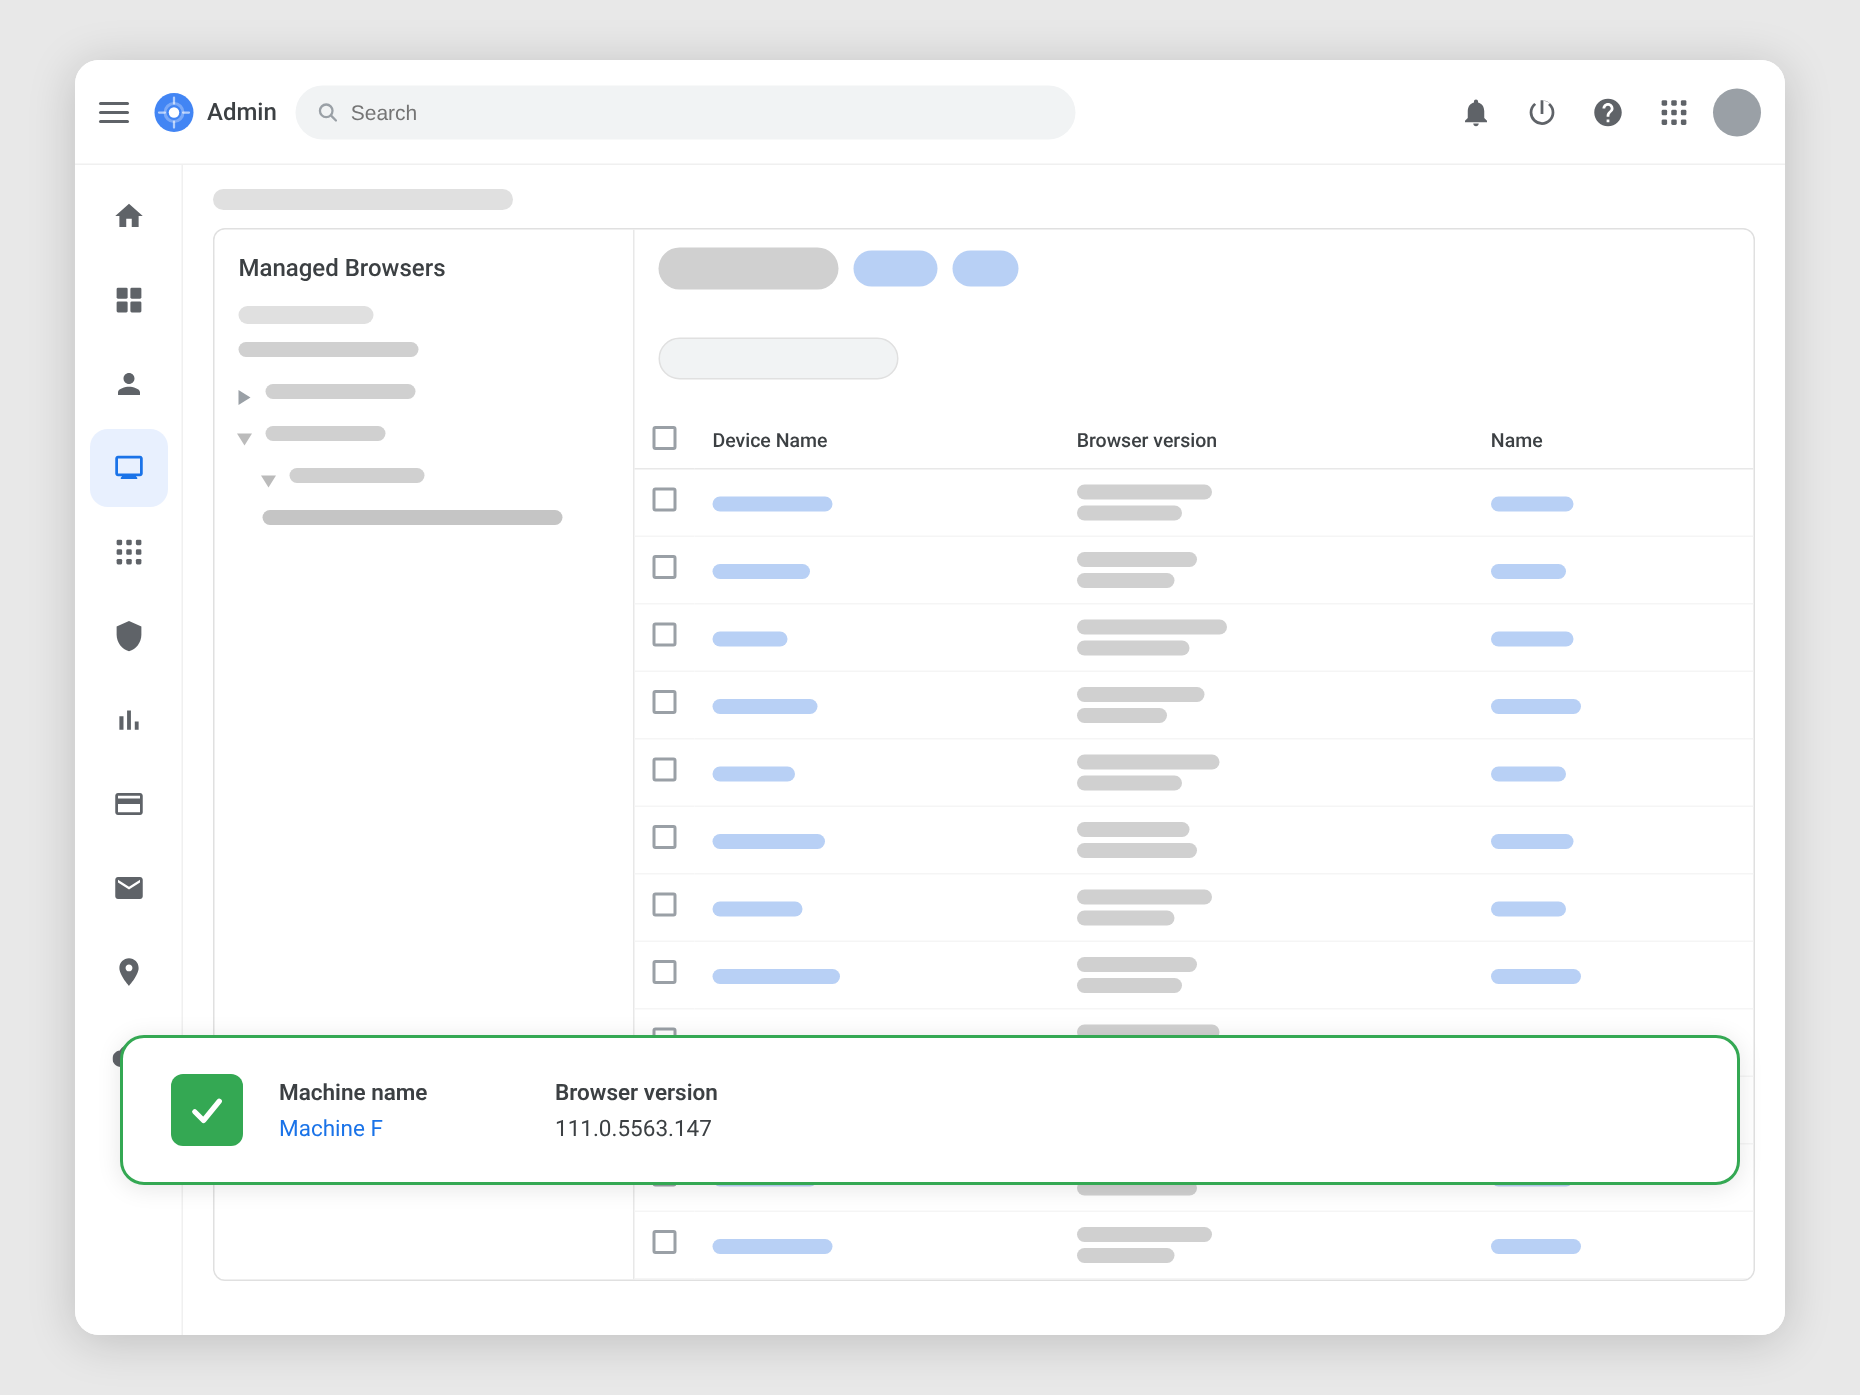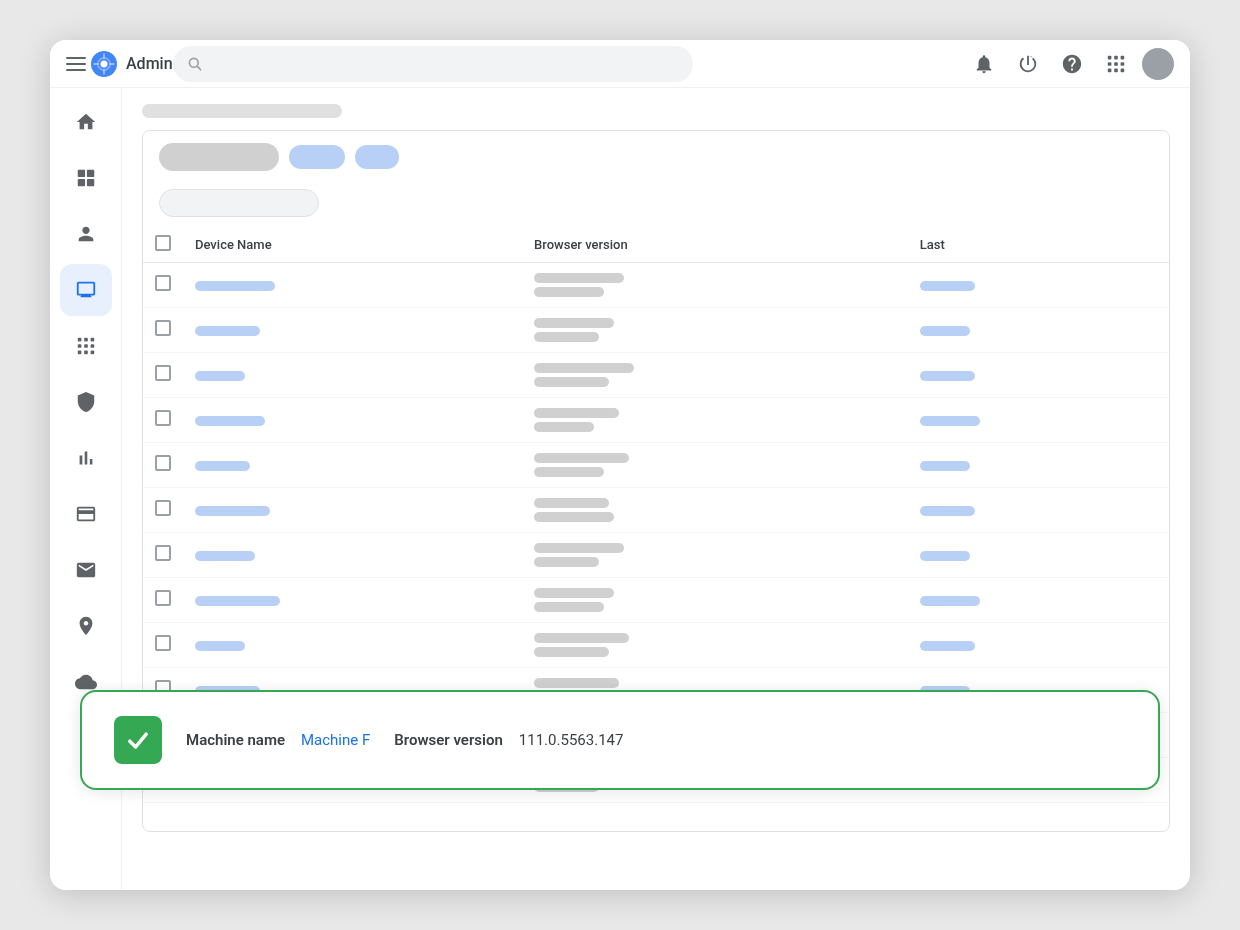--- a/index.html
+++ b/index.html
@@ -25,22 +25,23 @@
       flex-direction: column;
     }
 
     
     .topbar {
       display: flex;
       align-items: center;
       padding: 8px 16px;
       background: #fff;
       border-bottom: 1px solid #f0f0f0;
-      height: 48px;
+      height: 70px;
       flex-shrink: 0;
+      gap: 12px;
     }
     .topbar-menu-icon {
       width: 24px; height: 24px;
       display: flex; flex-direction: column; justify-content: center; gap: 4px;
       cursor: pointer;
     }
     .topbar-menu-icon span {
       display: block; width: 20px; height: 2px; background: #5f6368; border-radius: 2px;
     }
     .logo-area {
@@ -164,20 +165,21 @@
     }
     .left-item {
       display: flex; align-items: center; gap: 6px;
     }
 
     
     .right-panel {
       flex: 1;
       display: flex;
       flex-direction: column;
+      justify-content: space-between;
     }
 
     
     .table-toolbar {
       display: flex; align-items: center; padding: 12px 16px; gap: 10px;
     }
 
     
     .data-table {
       width: 100%;
@@ -224,21 +226,21 @@
     }
     .green-check {
       width: 48px; height: 48px; border-radius: 8px;
       background: #34a853;
       display: flex; align-items: center; justify-content: center;
       flex-shrink: 0;
     }
     .green-check svg { width: 28px; height: 28px; }
 
     .highlight-col {
-      display: flex; gap: 16px; min-width: 160px;
+      display: flex; flex-direction: column; gap: 6px; min-width: 160px;
     }
     .highlight-label {
       font-size: 15px; font-weight: 600; color: #3c4043;
     }
     .highlight-value {
       font-size: 15px; color: #1a73e8;
     }
     .highlight-value.dark { color: #3c4043; }
   </style>
 </head>
@@ -260,20 +262,21 @@
         <circle cx="14" cy="14" r="3.5" fill="#fff"></circle>
         <path d="M14 4v4M14 20v4M4 14h4M20 14h4" stroke="#fff" stroke-width="1.5" stroke-linecap="round" opacity="0.6"></path>
       </svg>
       <span class="logo-text">Admin</span>
     </div>
     <div class="search-bar">
       <svg width="16" height="16" viewBox="0 0 20 20" fill="none">
         <circle cx="8.5" cy="8.5" r="5.5" stroke="#9aa0a6" stroke-width="2"></circle>
         <path d="M13 13l4 4" stroke="#9aa0a6" stroke-width="2" stroke-linecap="round"></path>
       </svg>
+      <input type="text" placeholder="Search" style="">
     </div>
     <div class="topbar-actions">
       <div class="topbar-icon-btn">
         <svg width="22" height="22" viewBox="0 0 24 24" fill="none">
             <path d="M12 22c1.1 0 2-.9 2-2h-4c0 1.1.9 2 2 2zm6-6v-5c0-3.07-1.64-5.64-4.5-6.32V4c0-.83-.67-1.5-1.5-1.5s-1.5.67-1.5 1.5v.68C7.63 5.36 6 7.92 6 11v5l-2 2v1h16v-1l-2-2z" fill="#5f6368"></path>
           </svg>
       </div>
       <div class="topbar-icon-btn">
         <svg width="22" height="22" viewBox="0 0 24 24" fill="none">
             <path d="M13 3h-2v10h2V3zm4.83 2.17l-1.42 1.42A6.92 6.92 0 0119 12c0 3.87-3.13 7-7 7A7 7 0 015 12c0-2.28 1.09-4.3 2.77-5.59L6.34 5C4.23 6.68 3 9.26 3 12c0 4.97 4.02 9 9 9a9 9 0 000-18c-.29 0-.56.04-.83.06L13 3h-.17z" fill="#5f6368"></path>
@@ -373,39 +376,63 @@
     </div>
 
     <div class="main-content">
       <div class="breadcrumb-area">
         <div class="breadcrumb-bar"></div>
       </div>
 
       <div class="content-panel">
         <div class="two-col">
 
+          <div class="left-panel">
+            <div class="managed-title">Managed Browsers</div>
+            <div class="pill-bar" style="width:90px"></div>
+            <div class="left-items">
+              <div class="left-item">
+                <div class="pill-bar" style="width:120px; height:10px; background:#d0d0d0;"></div>
+              </div>
+              <div class="left-item">
+                <div style="width:0;height:0;border-top:5px solid transparent;border-bottom:5px solid transparent;border-left:8px solid #9aa0a6;margin-right:4px;flex-shrink:0"></div>
+                <div class="pill-bar" style="width:100px;height:10px;background:#d0d0d0;"></div>
+              </div>
+              <div class="left-item">
+                <div style="width:0;height:0;border-top:5px solid transparent;border-bottom:5px solid transparent;border-left:8px solid #bbb;transform:rotate(90deg);margin-right:4px;flex-shrink:0"></div>
+                <div class="pill-bar" style="width:80px;height:10px;background:#d0d0d0;"></div>
+              </div>
+              <div class="left-item" style="padding-left:16px;">
+                <div style="width:0;height:0;border-top:5px solid transparent;border-bottom:5px solid transparent;border-left:8px solid #bbb;transform:rotate(90deg);margin-right:4px;flex-shrink:0"></div>
+                <div class="pill-bar" style="width:90px;height:10px;background:#d0d0d0;"></div>
+              </div>
+              <div class="left-item" style="padding-left:16px;">
+                <div class="pill-bar" style="width:200px;height:10px;background:#c5c5c5;"></div>
+              </div>
+            </div>
+          </div>
 
           <div class="right-panel">
             <div class="table-toolbar">
               <div class="panel-header-btn" style="background:#d0d0d0;height:28px;width:120px;border-radius:14px;"></div>
               <div class="panel-header-btn-sm" style="width:56px;height:24px;border-radius:12px;background:#b8d0f5;"></div>
               <div class="panel-header-btn-sm" style="width:44px;height:24px;border-radius:12px;background:#b8d0f5;"></div>
             </div>
             <div style="padding: 6px 16px 10px;">
               <div style="width:160px;height:28px;background:#f1f3f4;border-radius:14px;border:1px solid #e0e0e0;"></div>
             </div>
             <table class="data-table">
               <thead>
                 <tr>
                   <th class="cb-col">
                     <div class="fake-checkbox"></div>
                   </th>
                   <th>Device Name</th>
                   <th>Browser version</th>
-                  <th>Last</th>
+                  <th>Name</th>
                 </tr>
               </thead>
               <tbody id="table-body">
               <tr>
       <td class="cb-col">
         <div class="fake-checkbox"></div>
       </td>
       <td>
         <span class="cell-pill blue" style="width:80px"></span>
       </td>

